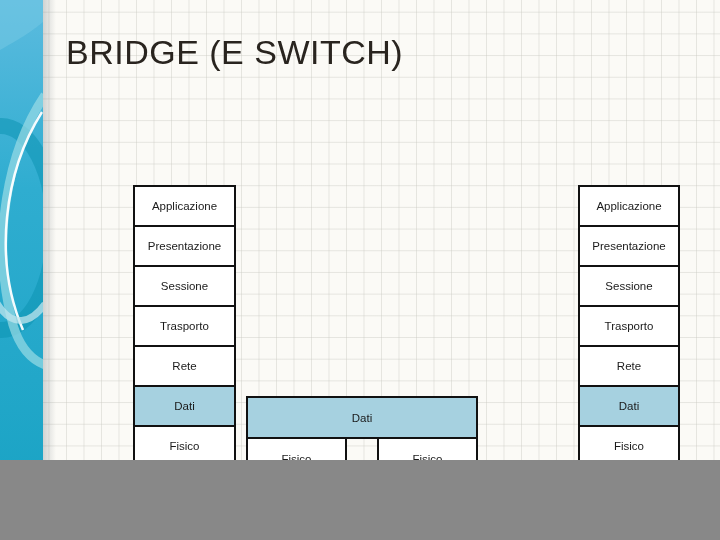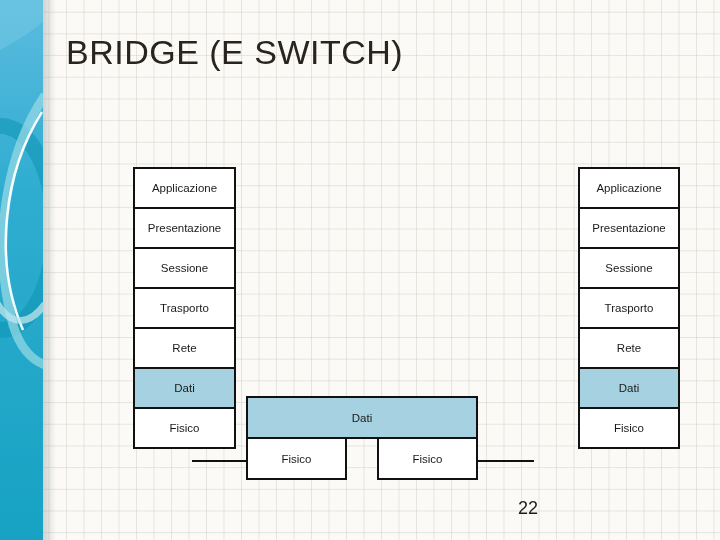--- a/index.html
+++ b/index.html
@@ -1,38 +1,38 @@
 <!DOCTYPE html>
 <html><head>
 <meta charset="utf-8">
 <style>
   html,body{margin:0;padding:0;background:#888;}
   .slide{
     position:relative;
-    width:720px;height:540px;
+    width:720px;height:460px;
     overflow:hidden;
     font-family:"Liberation Sans",sans-serif;
     background-color:#fbfaf6;
     background-image:
       linear-gradient(to right, rgba(203,203,196,0.45) 1px, transparent 1px),
       linear-gradient(to bottom, rgba(203,203,196,0.45) 1px, transparent 1px);
     background-size:17.5px 21.7px;
     background-position:-4px -10px;
   }
   .sidebar{position:absolute;left:0;top:0;width:43px;height:540px;display:block;}
   .sidebar-shadow{
     position:absolute;left:43px;top:0;width:13px;height:540px;
     background:linear-gradient(to right, rgba(110,120,125,0.30), rgba(110,120,125,0.0));
   }
   .title{
     position:absolute;left:66px;top:33px;margin:0;
     font-size:34px;font-weight:400;letter-spacing:0.5px;
     color:#29241f;white-space:nowrap;
   }
-  .stack{position:absolute;top:167px;padding-left:44px;}
+  .stack{position:absolute;top:185px;padding-left:44px;}
   #stack-left{left:89px;width:103px;}
   #stack-right{left:534px;width:102px;}
   .layer-box{
     box-sizing:border-box;
     height:42px;margin-top:-2px;
     border:2px solid #111;
     background:#fff;
     display:flex;align-items:center;justify-content:center;
     font-size:11.5px;color:#1a1a1a;
   }

